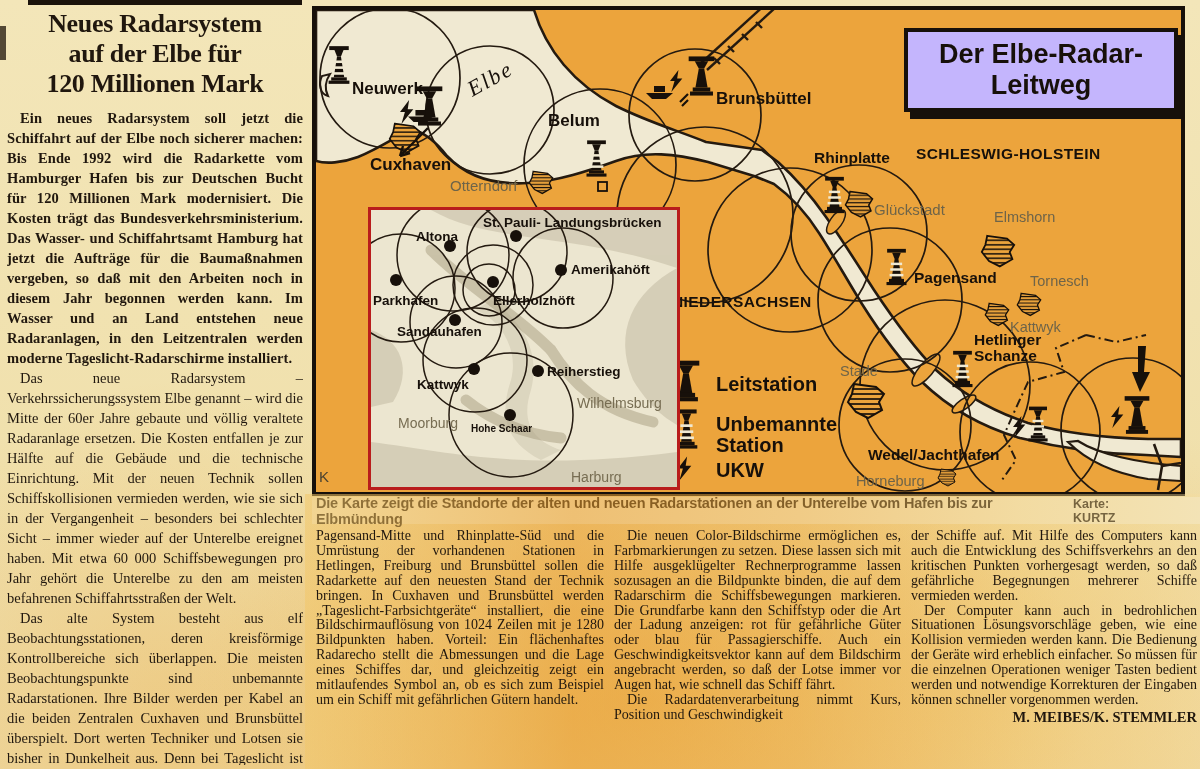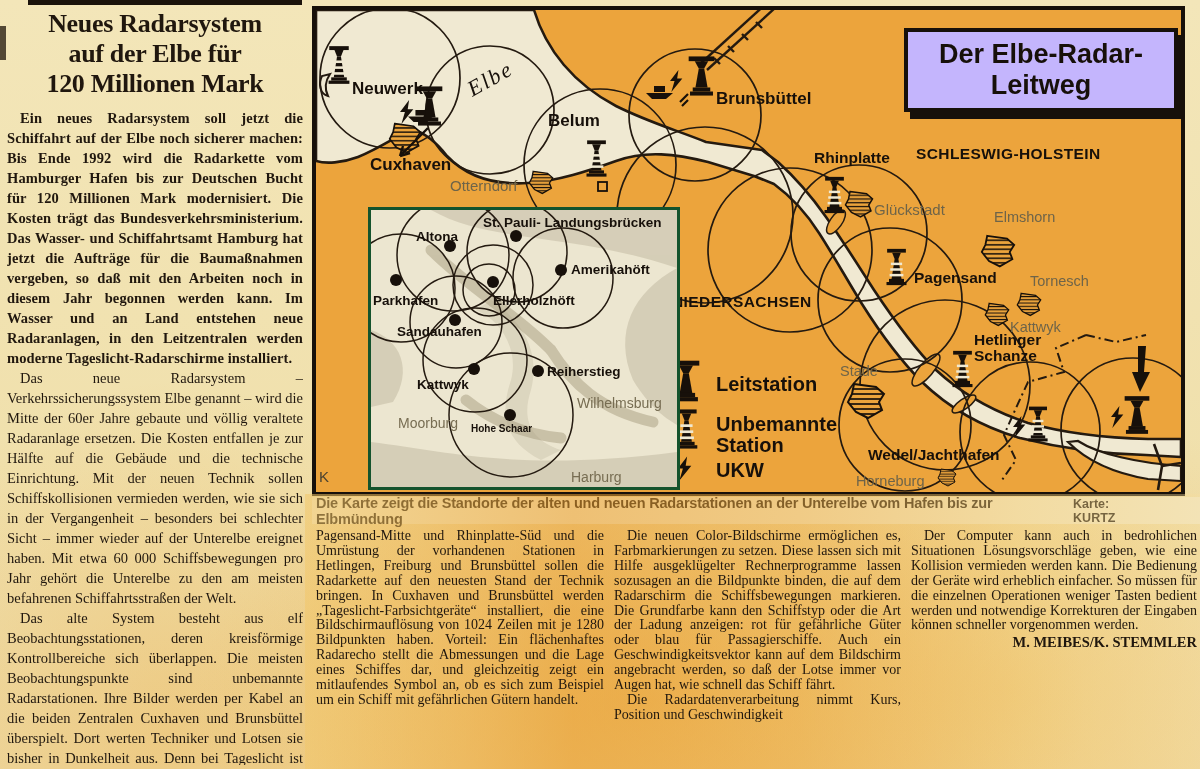--- a/index.html
+++ b/index.html
@@ -50,21 +50,21 @@
   .elbe-label{position:absolute;left:150px;top:56px;transform:rotate(-29deg);
     font-family:"Liberation Serif","DejaVu Serif",serif;font-style:italic;font-size:22px;letter-spacing:2px;color:#17100a;}
   .title-box{position:absolute;left:588px;top:18px;width:274px;height:84px;box-sizing:border-box;
     background:#c4b5fd;border:4px solid #17100a;box-shadow:6px 7px 0 #17100a;
     display:flex;align-items:center;justify-content:center;text-align:center;
     font-family:"Liberation Sans","DejaVu Sans",sans-serif;font-weight:bold;font-size:27px;line-height:1.15;color:#17100a;}
   .legend-label{font-family:"Liberation Sans","DejaVu Sans",sans-serif;font-weight:bold;font-size:20px;color:#17100a;line-height:1.05;}
   .k-mark{position:absolute;left:3px;top:458px;font-family:"Liberation Sans","DejaVu Sans",sans-serif;font-size:15px;color:#4c4330;}
   
   .inset{position:absolute;left:52px;top:197px;width:312px;height:283px;box-sizing:border-box;
-    border:3px solid #14532d;background:#ece6d0;overflow:hidden;}
+    border:3px solid #b91c1c;background:#ece6d0;overflow:hidden;}
   .inset svg{position:absolute;left:0;top:0;}
   .ilabel{position:absolute;font-family:"Liberation Sans","DejaVu Sans",sans-serif;
     font-weight:bold;font-size:13.5px;color:#17100a;line-height:1.05;}
   .iarea{position:absolute;font-family:"Liberation Sans","DejaVu Sans",sans-serif;
     font-weight:normal;font-size:14px;color:#776d52;line-height:1.05;}
 </style>
 </head>
 <body>
 
 <div class="top-rag"></div>
@@ -306,15 +306,16 @@
 
 <div class="bottom-tint"></div>
 <div class="bcol" id="colA">
   <p class="noindent">Pagensand-Mitte und Rhinplatte-Süd und die Umrüstung der vorhandenen Stationen in Hetlingen, Freiburg und Brunsbüttel sollen die Radarkette auf den neuesten Stand der Technik bringen. In Cuxhaven und Brunsbüttel werden „Tageslicht-Farbsichtgeräte“ installiert, die eine Bildschirmauflösung von 1024 Zeilen mit je 1280 Bildpunkten haben. Vorteil: Ein flächenhaftes Radarecho stellt die Abmessungen und die Lage eines Schiffes dar, und gleichzeitig zeigt ein mitlaufendes Symbol an, ob es sich zum Beispiel um ein Schiff mit gefährlichen Gütern handelt.</p>
 </div>
 <div class="bcol" id="colB">
   <p>Die neuen Color-Bildschirme ermöglichen es, Farbmarkierungen zu setzen. Diese lassen sich mit Hilfe ausgeklügelter Rechnerprogramme lassen sozusagen an die Bildpunkte binden, die auf dem Radarschirm die Schiffsbewegungen markieren. Die Grundfarbe kann den Schiffstyp oder die Art der Ladung anzeigen: rot für gefährliche Güter oder blau für Passagierschiffe. Auch ein Geschwindigkeitsvektor kann auf dem Bildschirm angebracht werden, so daß der Lotse immer vor Augen hat, wie schnell das Schiff fährt.</p>
   <p>Die Radardatenverarbeitung nimmt Kurs, Position und Geschwindigkeit</p>
 </div>
 <div class="bcol" id="colC">
+  <p class="noindent">der Schiffe auf. Mit Hilfe des Computers kann auch die Entwicklung des Schiffsverkehrs an den kritischen Punkten vorhergesagt werden, so daß gefährliche Begegnungen mehrerer Schiffe vermieden werden.</p>
   <p>Der Computer kann auch in bedrohlichen Situationen Lösungsvorschläge geben, wie eine Kollision vermieden werden kann. Die Bedienung der Geräte wird erheblich einfacher. So müssen für die einzelnen Operationen weniger Tasten bedient werden und notwendige Korrekturen der Eingaben können schneller vorgenommen werden.</p>
   <div class="byline">M. MEIBES/K. STEMMLER</div>
 </div>
 
 </body></html>

